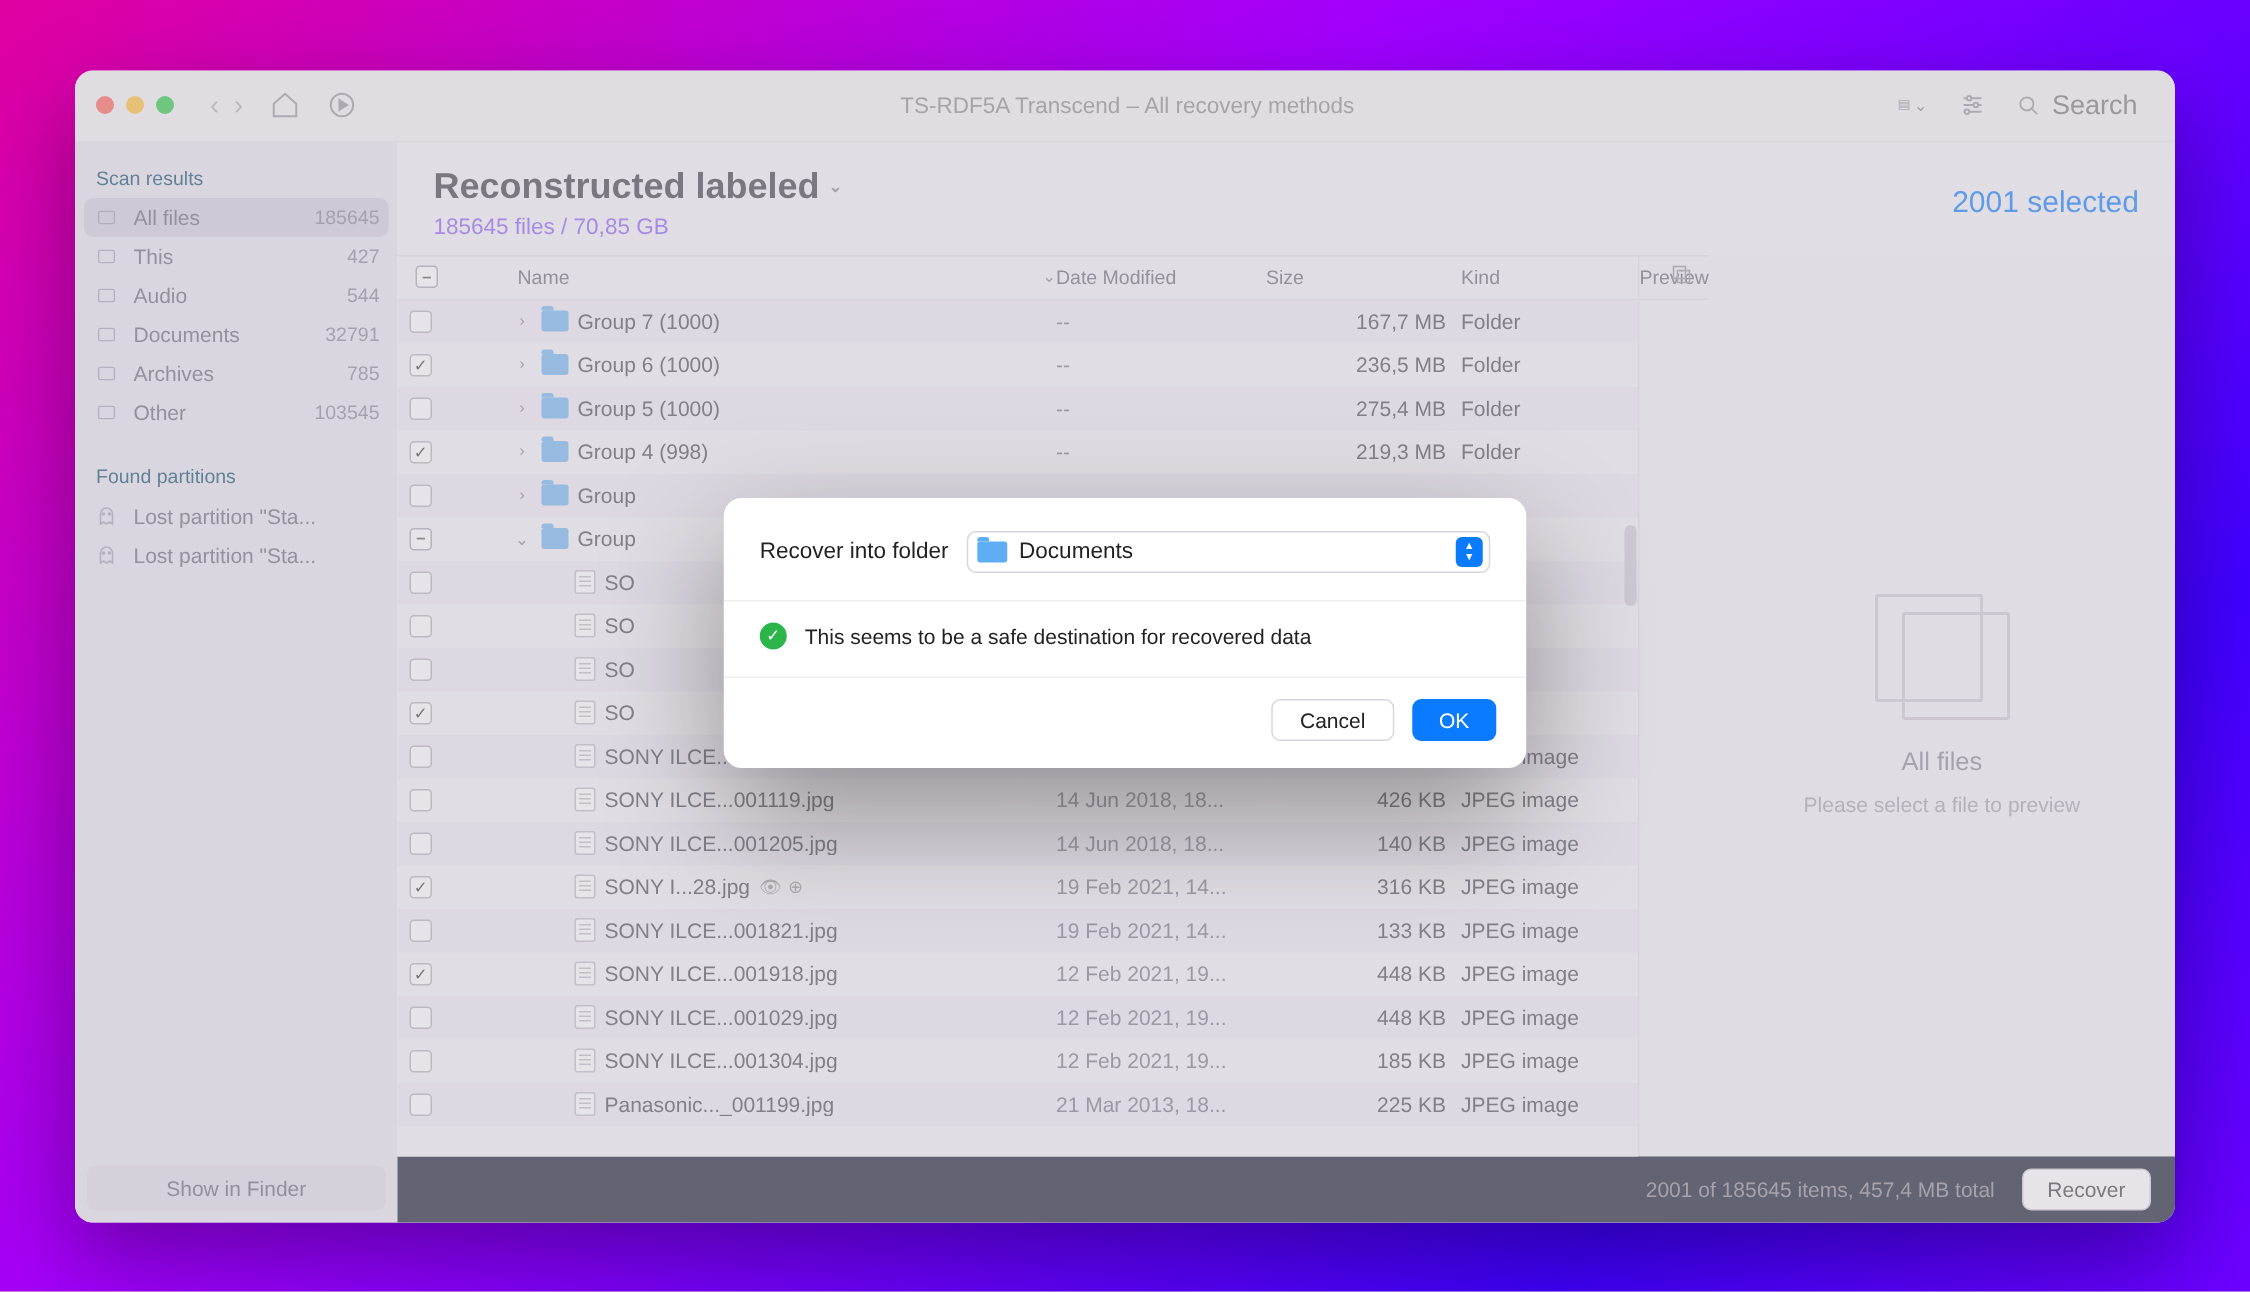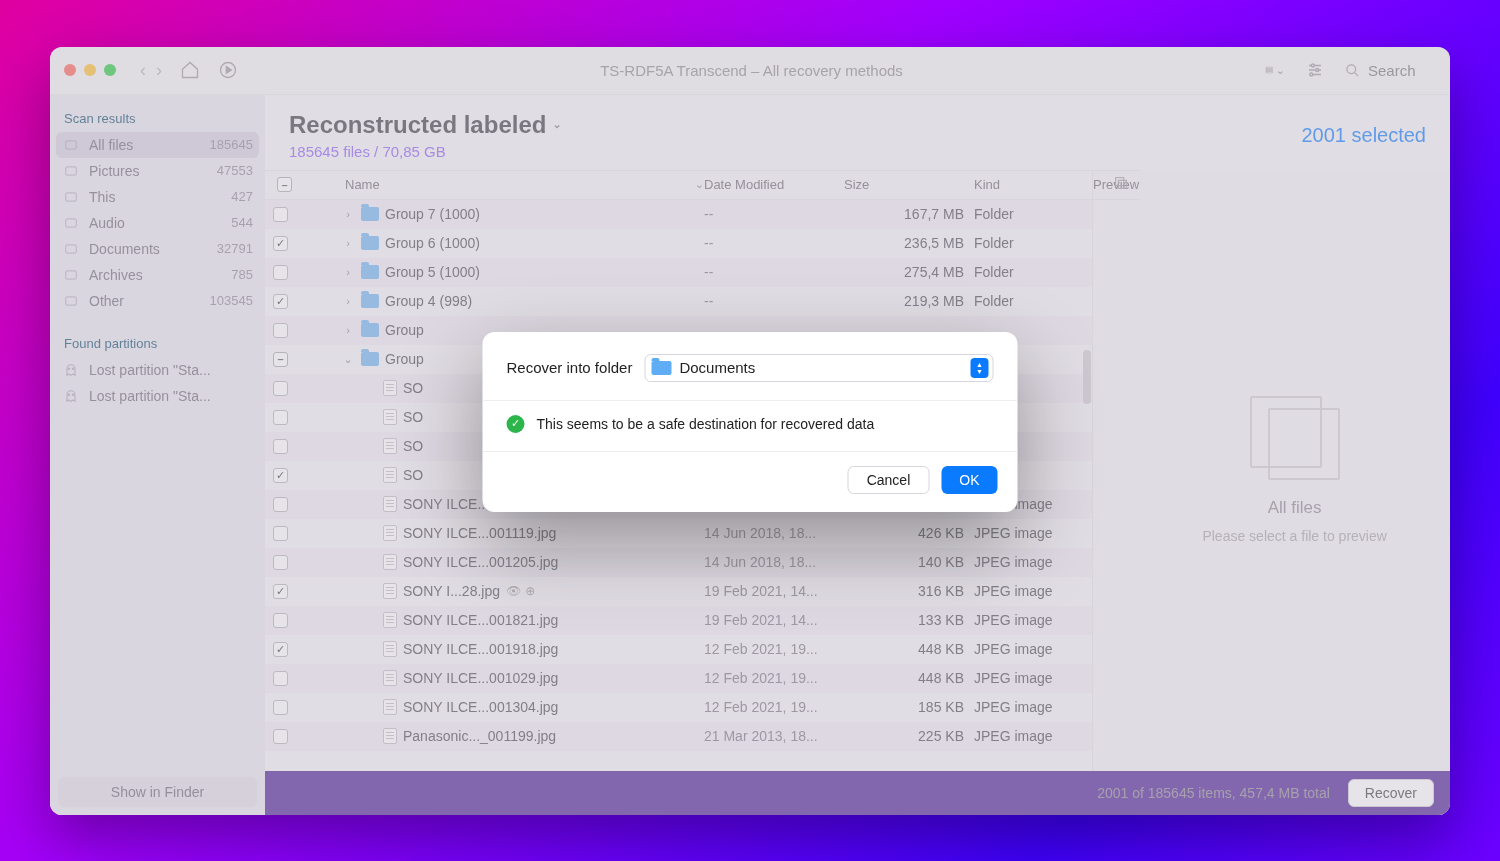--- a/index.html
+++ b/index.html
@@ -29,21 +29,21 @@
     border-bottom:1px solid rgba(0,0,0,0.05);
   }
   .traffic { display:flex; gap:8px; }
   .dot { width:12px; height:12px; border-radius:50%; }
   .dot.red{background:#ff5f56}.dot.yellow{background:#ffbd2e}.dot.green{background:#27c93f}
   .nav-arrows { display:flex; gap:10px; color:#b0b0b0; font-size:18px; margin-left:6px;}
   .tb-icon { width:20px; height:20px; display:flex; align-items:center; justify-content:center; color:#8a8a8a;}
   .title { flex:1; text-align:center; color:#8a8a8a; font-size:15px; }
   .tb-right { display:flex; align-items:center; gap:20px; color:#8a8a8a;}
   .search { display:flex; align-items:center; gap:6px; background:transparent; color:#9a9a9a;}
-  .search input { border:none; background:transparent; outline:none; font-size:15px; color:#c2410c; width:70px;}
+  .search input { border:none; background:transparent; outline:none; font-size:18px; color:#c2410c; width:70px;}
   
   .content { flex:1; display:flex; min-height:0;}
   .sidebar {
     width:215px; background:#eae5ee;
     display:flex; flex-direction:column;
     font-size:14px; color:#555;
     padding-top:8px;
   }
   .sb-header { padding:8px 14px 6px; color:#0c4a6e; font-size:13px;}
   .sb-item { display:flex; align-items:center; padding:5px 12px; gap:9px; color:#6c6875;}
@@ -90,21 +90,21 @@
   .preview-head { height:30px; display:flex; align-items:center; justify-content:center; font-size:13px; color:#6b6573; position:relative; border-bottom:1px solid rgba(0,0,0,0.06); border-top:1px solid rgba(0,0,0,0.06);}
   .preview-head .dup-icon{position:absolute;right:10px;color:#9a949f;}
   .preview-body { flex:1; display:flex; flex-direction:column; align-items:center; justify-content:center; color:#9a949f;}
   .preview-stack{width:90px;height:72px;position:relative;margin-bottom:30px;}
   .preview-stack .pg{position:absolute;width:72px;height:72px;border:2px solid #cfcad4;border-radius:2px;background:transparent;}
   .preview-stack .pg.a{left:0;top:0;}
   .preview-stack .pg.b{left:18px;top:12px;}
   .preview-title{font-size:17px;color:#8c8694;margin-bottom:10px;}
   .preview-hint{font-size:14px;color:#a7a2ac;}
   
-  .footer { height:44px; border-top:1px solid rgba(0,0,0,0.08); display:flex; align-items:center; justify-content:flex-end; gap:18px; padding:0 16px; color:#8c8694; font-size:14px; background:#4c1d95;}
+  .footer { height:44px; border-top:1px solid rgba(0,0,0,0.08); display:flex; align-items:center; justify-content:flex-end; gap:18px; padding:0 16px; color:#8c8694; font-size:14px; background:#0f172a;}
   .recover-btn { padding:5px 16px; border:1px solid #cfcad4; border-radius:6px; background:#fff; color:#3d3a43; font-size:14px;}
   
   .dim { position:absolute; inset:0; background:rgba(200,195,205,0.45);}
   .modal { position:absolute; left:50%; top:50%; transform:translate(-50%,-55%); width:535px; background:#fff; border-radius:12px; box-shadow:0 30px 80px rgba(0,0,0,0.35); overflow:hidden;}
   .modal .m-row1 { display:flex; align-items:center; gap:12px; padding:22px 24px 18px;}
   .modal .m-label { font-size:15px; color:#222;}
   .dropdown { flex:1; height:28px; border:1px solid #d9d5de; border-radius:6px; display:flex; align-items:center; padding:0 4px 0 6px; gap:8px; position:relative;}
   .dropdown .dd-folder{width:20px;height:14px;background:#5faef5;border-radius:2px;position:relative;}
   .dropdown .dd-folder::before{content:"";position:absolute;top:-3px;left:0;width:8px;height:3px;background:#5faef5;border-radius:2px 2px 0 0;}
   .dropdown .dd-text{flex:1;font-size:15px;color:#222;}
@@ -189,29 +189,20 @@
     </span>
     <span class="lbl">All files</span>
     <span class="cnt">185645</span>
           </div>
           <div class="sb-item">
             <span class="sb-icon">
       <svg width="18" height="14" viewBox="0 0 24 24" fill="none" stroke="#8c84a0" stroke-width="1.6">
                 <rect x="3" y="5" width="18" height="14" rx="2"></rect>
               </svg>
     </span>
-    <span class="lbl">Pictures</span>
-    <span class="cnt">47553</span>
-          </div>
-          <div class="sb-item">
-            <span class="sb-icon">
-      <svg width="18" height="14" viewBox="0 0 24 24" fill="none" stroke="#8c84a0" stroke-width="1.6">
-                <rect x="3" y="5" width="18" height="14" rx="2"></rect>
-              </svg>
-    </span>
     <span class="lbl">This</span>
     <span class="cnt">427</span>
           </div>
           <div class="sb-item">
             <span class="sb-icon">
       <svg width="18" height="14" viewBox="0 0 24 24" fill="none" stroke="#8c84a0" stroke-width="1.6">
                 <rect x="3" y="5" width="18" height="14" rx="2"></rect>
               </svg>
     </span>
     <span class="lbl">Audio</span>

